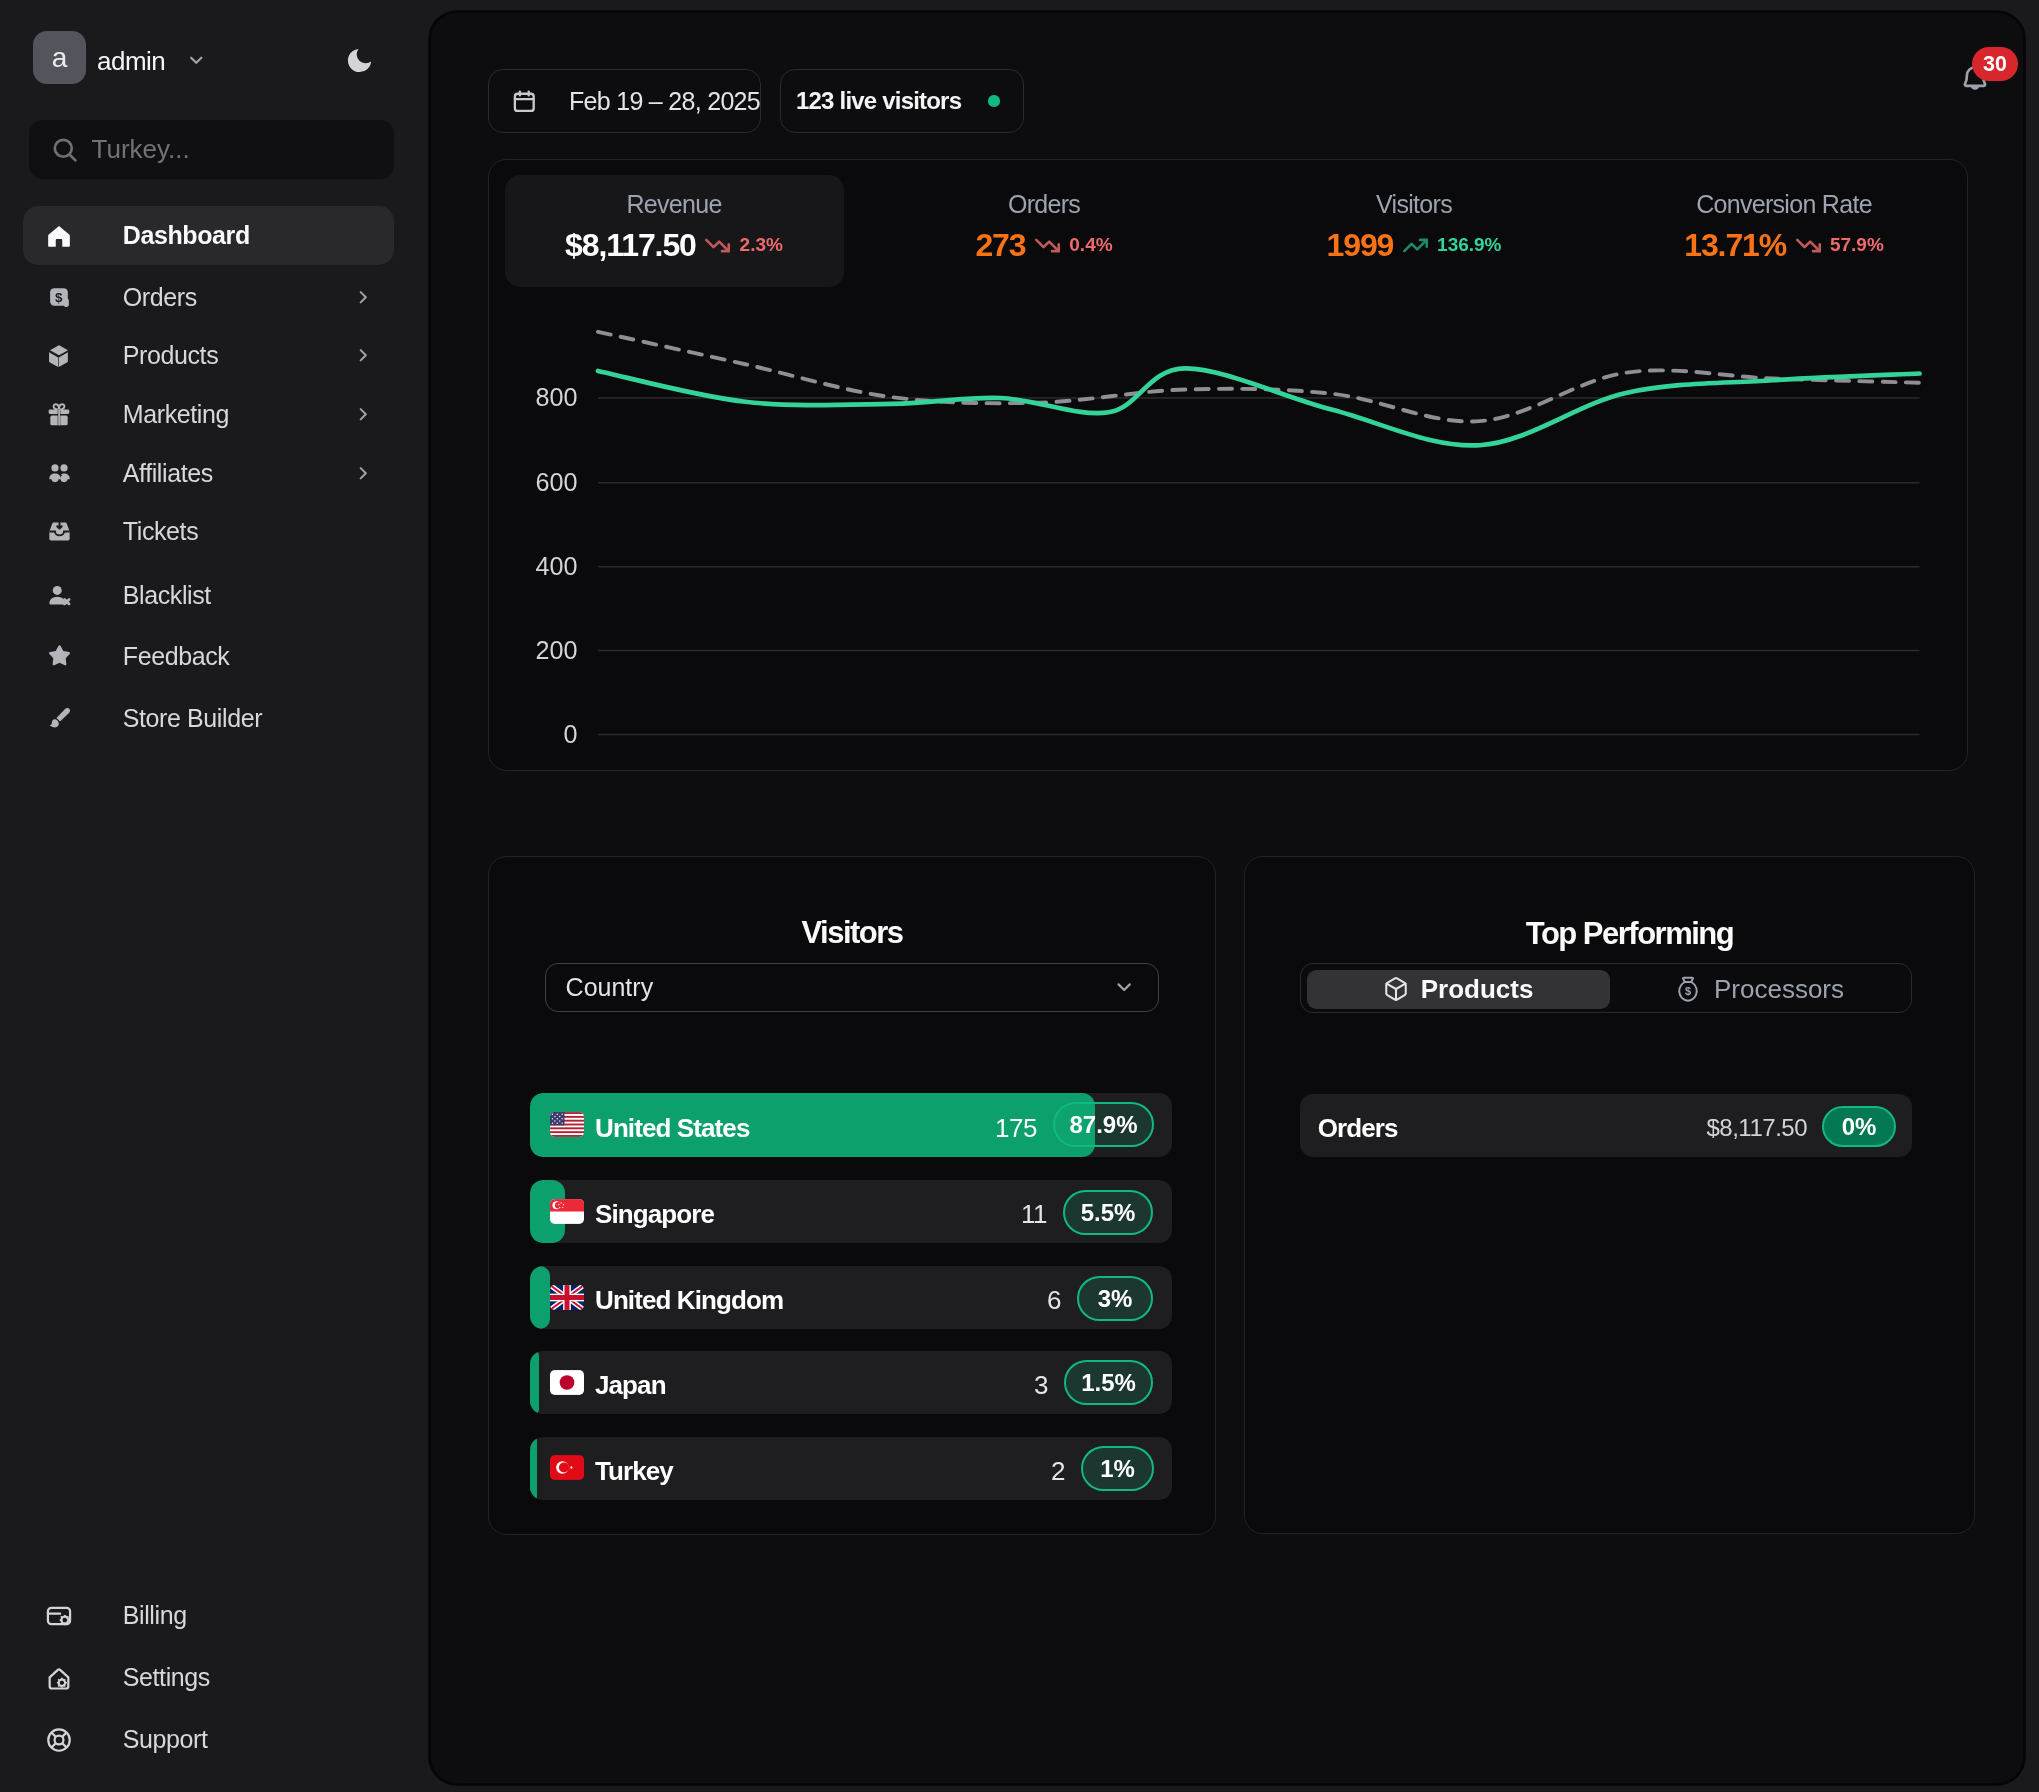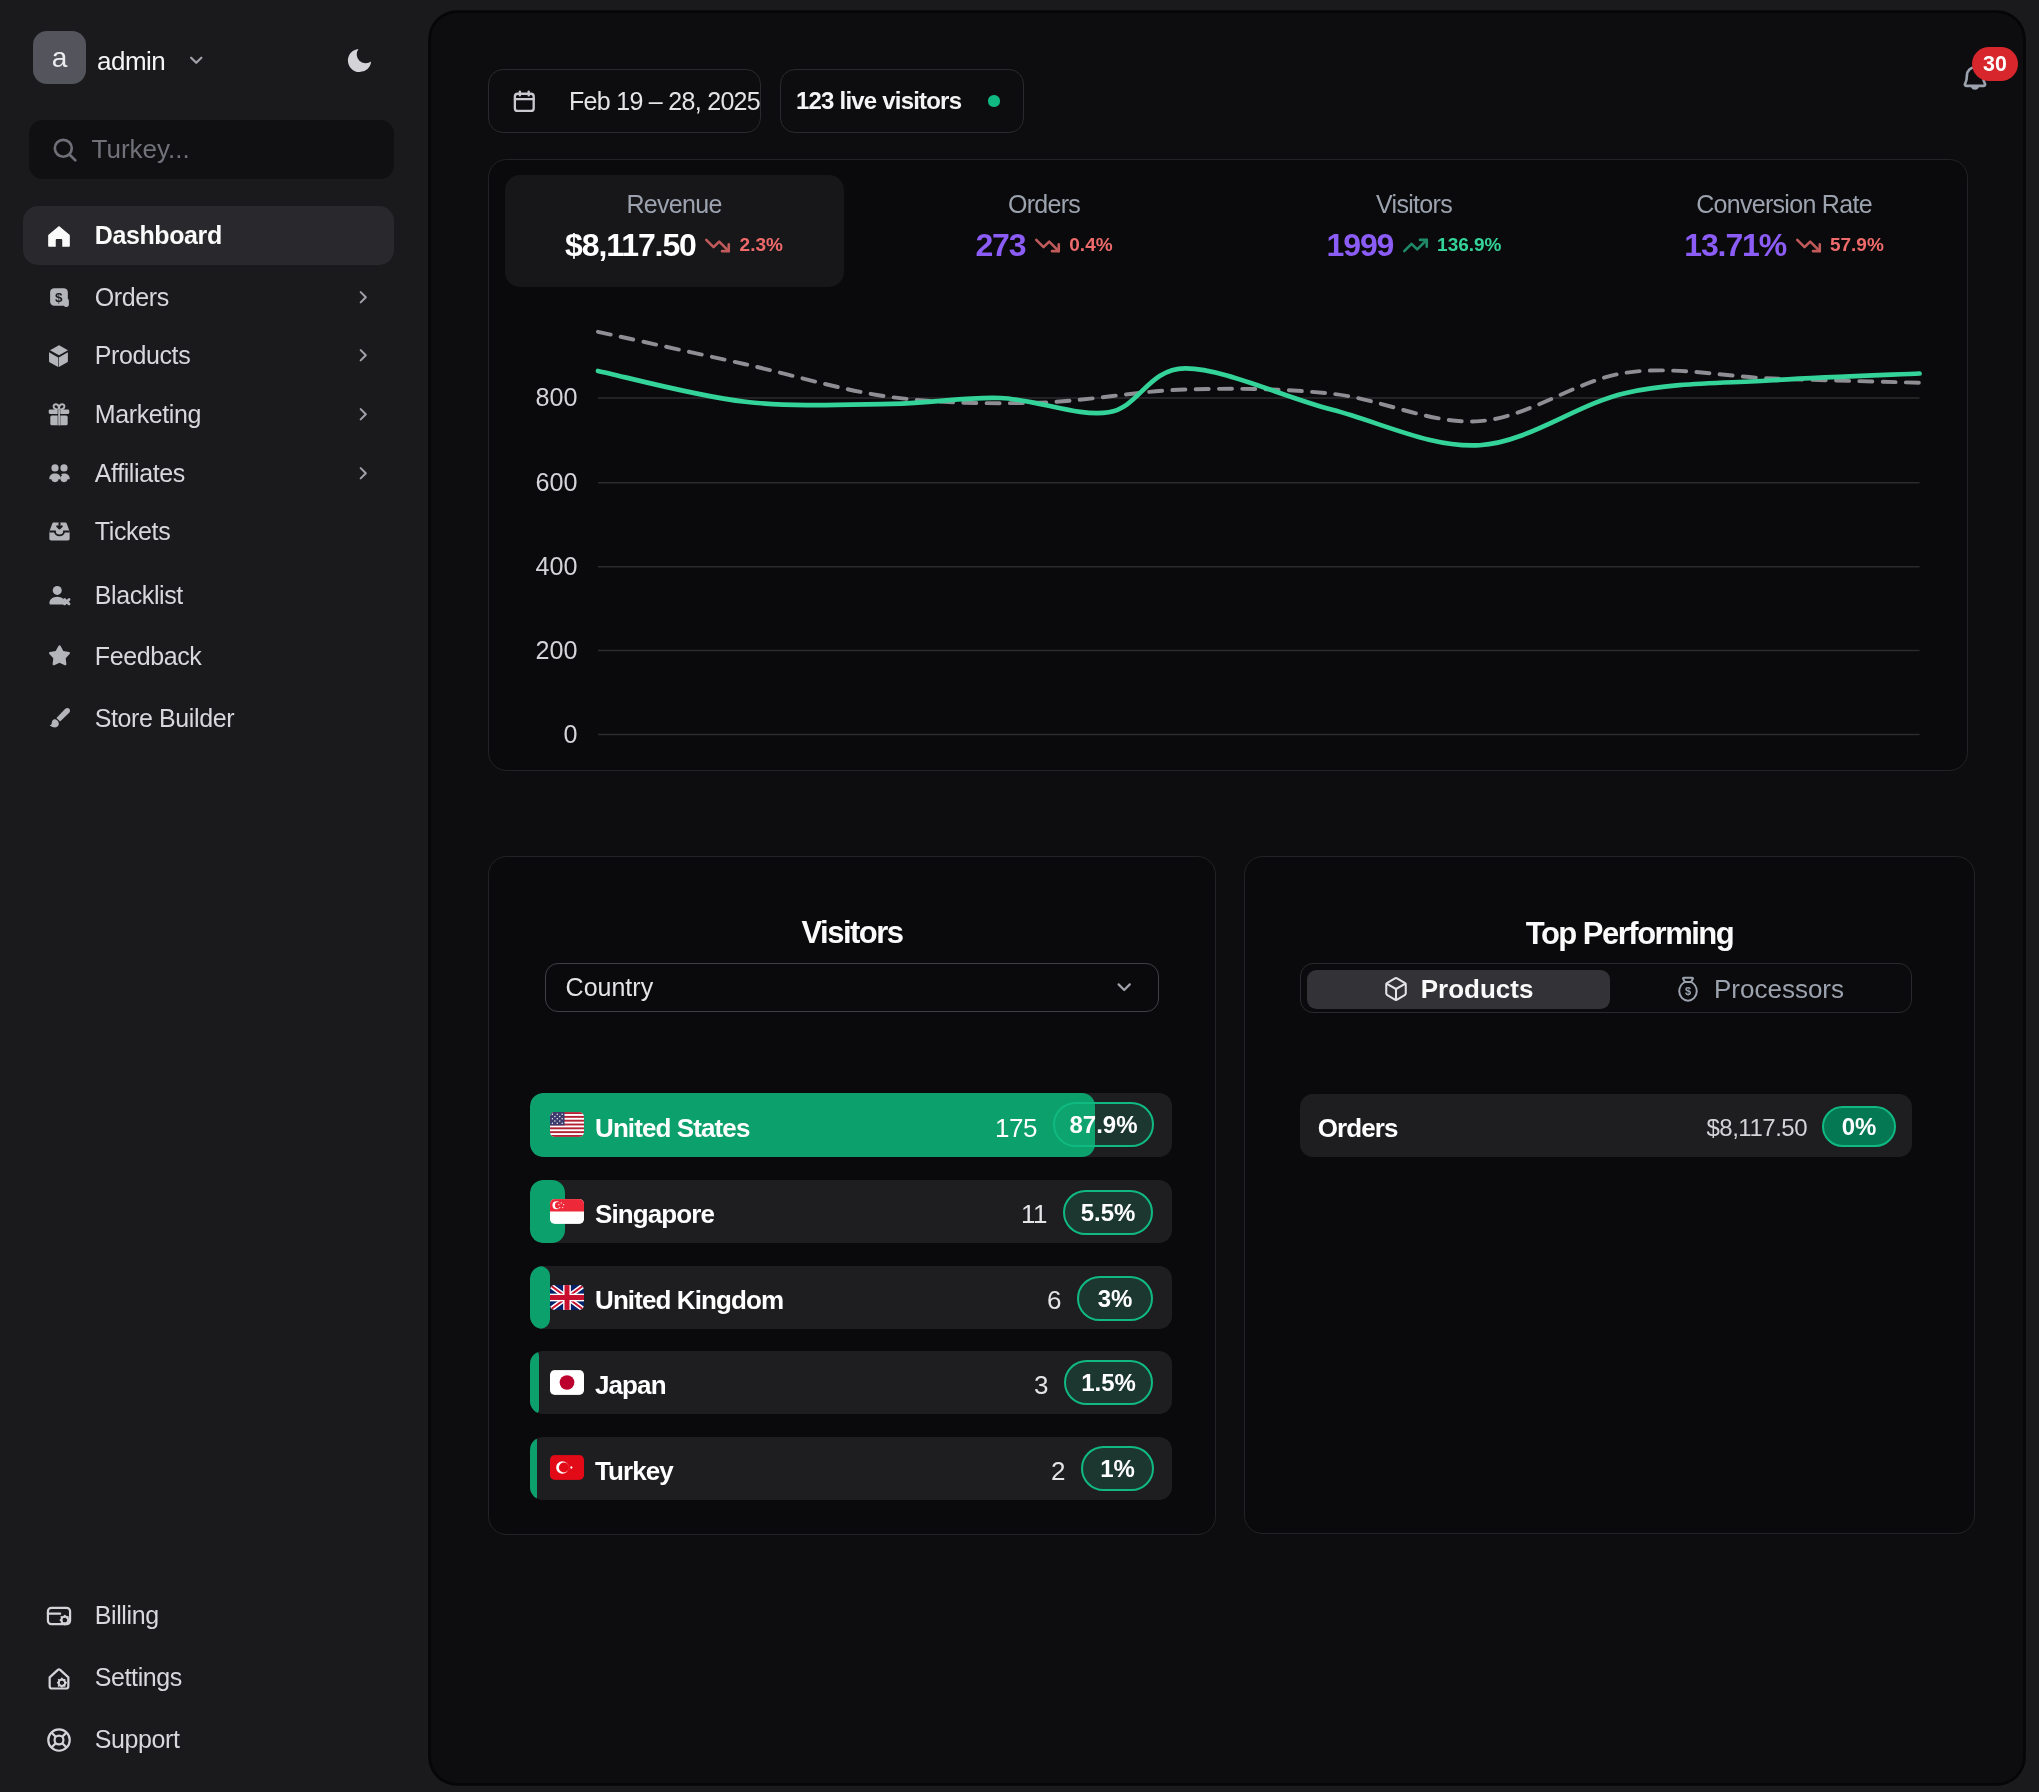--- a/index.html
+++ b/index.html
@@ -6,34 +6,34 @@
   html,body { width:2040px; height:1793px; background:#1a1a1c; font-family:"Liberation Sans", sans-serif; overflow:hidden; }
   .abs { position:absolute; }
   #page { position:relative; width:2040px; height:1793px; background:#1a1a1c; }
   .panel { left:431px; top:13px; width:1592px; height:1770px; background:#0d0d0f; border-radius:26px; box-shadow:0 0 0 2.8px #060607; }
   .icn { display:block; }
   
   .avatar { left:33px; top:31px; width:53px; height:53px; border-radius:14px; background:#54545c; color:#ececef; font-size:28px; display:flex; align-items:center; justify-content:center; }
   .uname { left:97px; top:46px; font-size:26px; font-weight:500; color:#f4f4f5; letter-spacing:-0.5px; }
   .search { left:29px; top:120px; width:365px; height:59px; border-radius:14px; background:#101013; display:flex; align-items:center; }
   .search span { color:#71717a; font-size:26px; margin-left:13px; }
-  .mitem { left:23px; width:371px; height:59px; border-radius:15px; display:flex; align-items:center; }
+  .mitem { left:23px; width:371px; height:59px; border-radius:15px; display:flex; align-items:center;gap:28px; }
   .mitem.active { background:#29292d; }
   .mitem .txt { font-size:25px; color:#d7d7dc; margin-left:21.4px; letter-spacing:-0.4px; }
   .mitem.active .txt { color:#fafafa; font-weight:600; }
   .mitem .ic { width:28px; height:28px; margin-left:22.4px; display:flex; align-items:center; justify-content:center;}
   .chev { position:absolute; right:20.5px; }
   
   .pill { border:1.9px solid #2a2a2e; border-radius:15px; height:64px; display:flex; align-items:center; white-space:nowrap;gap:16px; }
   
   .statcard { left:488px; top:159px; width:1480px; height:612px; background:#0a0a0c; border:1.9px solid #232327; border-radius:18.6px; }
   .col { position:absolute; top:0; width:370px; text-align:center; }
   .slabel { font-size:25px; color:#9ca3af; margin-top:30px; letter-spacing:-0.7px; }
   .srow { margin-top:7.5px; display:flex; align-items:center; justify-content:center; gap:8.4px; }
-  .sval { font-size:32px; font-weight:700; color:#8b5cf6; letter-spacing:-1.1px; }
+  .sval { font-size:32px; font-weight:700; color:#f97316; letter-spacing:-1.1px; }
   .spct { font-size:19px; font-weight:700; }
   .red { color:#ef6a6a; }
   .grn { color:#34d399; }
   
   .card { background:#0a0a0c; border:1.9px solid #232327; border-radius:18.6px; }
   .ctitle { position:absolute; width:100%; text-align:center; font-size:31px; font-weight:700; color:#fafafa; letter-spacing:-1.5px; }
   .crow { position:absolute; background:#1e1e21; border-radius:13px; overflow:hidden; }
   .cbar { position:absolute; left:0; top:0; bottom:0; background:#0ca06c; border-radius:13px; }
   .cname { position:absolute; font-size:26px; font-weight:600; color:#fff; letter-spacing:-0.9px; }
   .ccount { position:absolute; font-size:26px; color:#e4e4e7; text-align:right; letter-spacing:-0.5px; }

